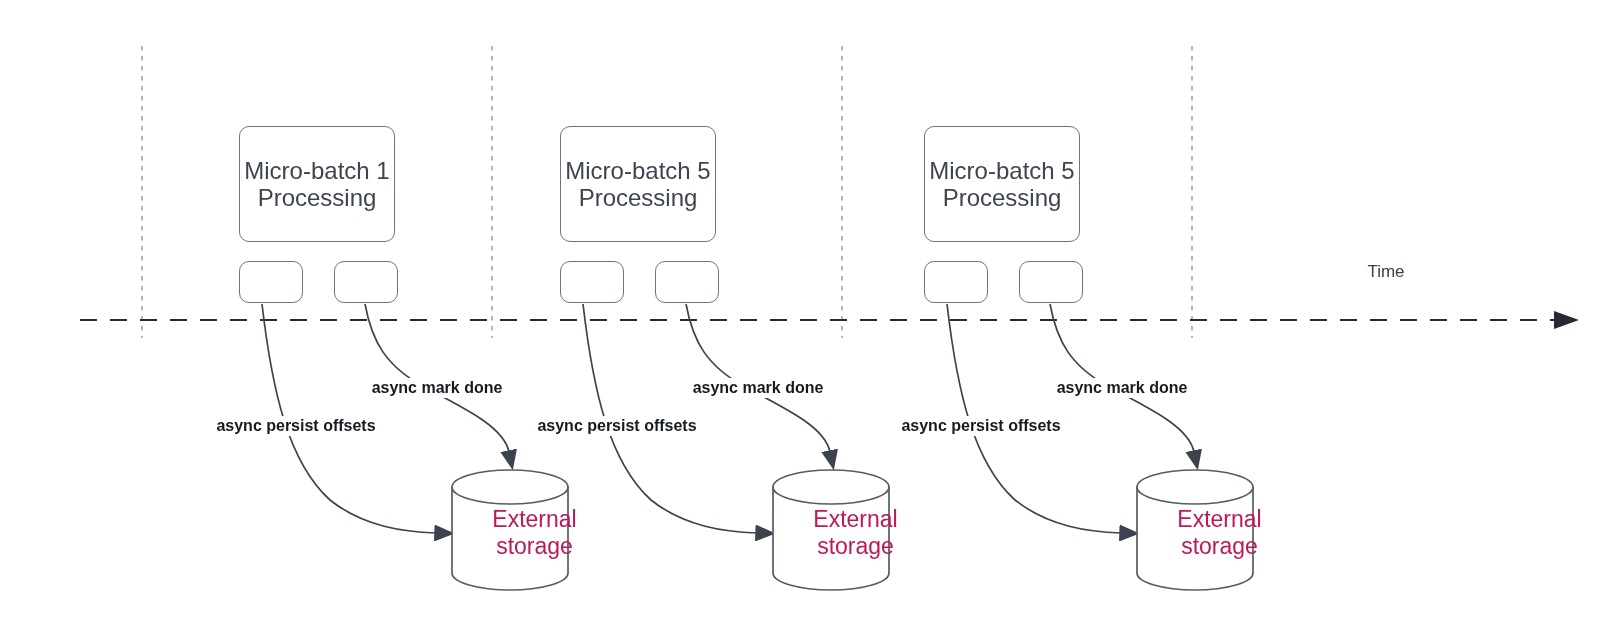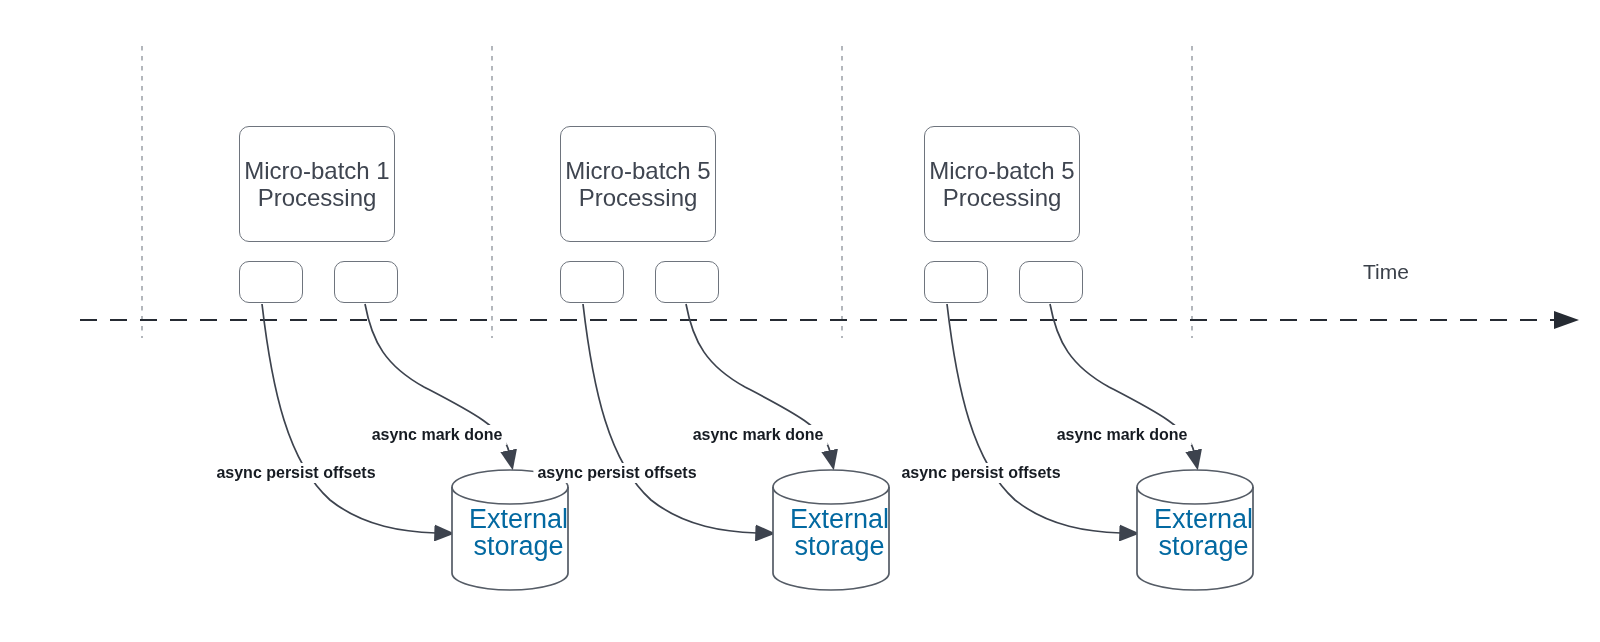--- a/index.html
+++ b/index.html
@@ -21,31 +21,31 @@
   .mini{
     position:absolute;top:261px;width:64px;height:42px;
     border:1.7px solid #6e747d;border-radius:10px;background:#fff;
     box-sizing:border-box;
   }
   .mini.left{left:239px;}
   .mini.right{left:334px;}
   .flow-label{
     position:absolute;transform:translate(-50%,-50%);
     background:#fff;padding:1px 4px;font-weight:bold;font-size:16px;
-    color:#161b22;white-space:nowrap;margin-top:47px;
+    color:#161b22;white-space:nowrap;
   }
   .persist{left:296px;top:426px;}
   .markdone{left:437px;top:388px;}
   .storage-label{
-    position:absolute;left:460px;top:506px;width:117px;text-align:center;
-    font-size:27px;line-height:27px;color:#0369a1;white-space:pre-line;
+    position:absolute;left:476px;top:506px;width:117px;text-align:center;
+    font-size:23px;line-height:27px;color:#be185d;white-space:pre-line;
   }
   .time-label{
     position:absolute;left:1386px;top:272px;transform:translate(-50%,-50%);
-    font-size:21px;color:#3a4049;white-space:nowrap;
+    font-size:17px;color:#3a4049;white-space:nowrap;
   }
 </style>
 </head>
 <body>
 
 <div class="canvas">
 
   <svg class="layer" width="1600" height="642" viewBox="0 0 1600 642">
     <defs>
       <marker id="arrowhead" viewBox="0 0 12 10" refX="1" refY="5" markerWidth="12" markerHeight="10" orient="auto">

